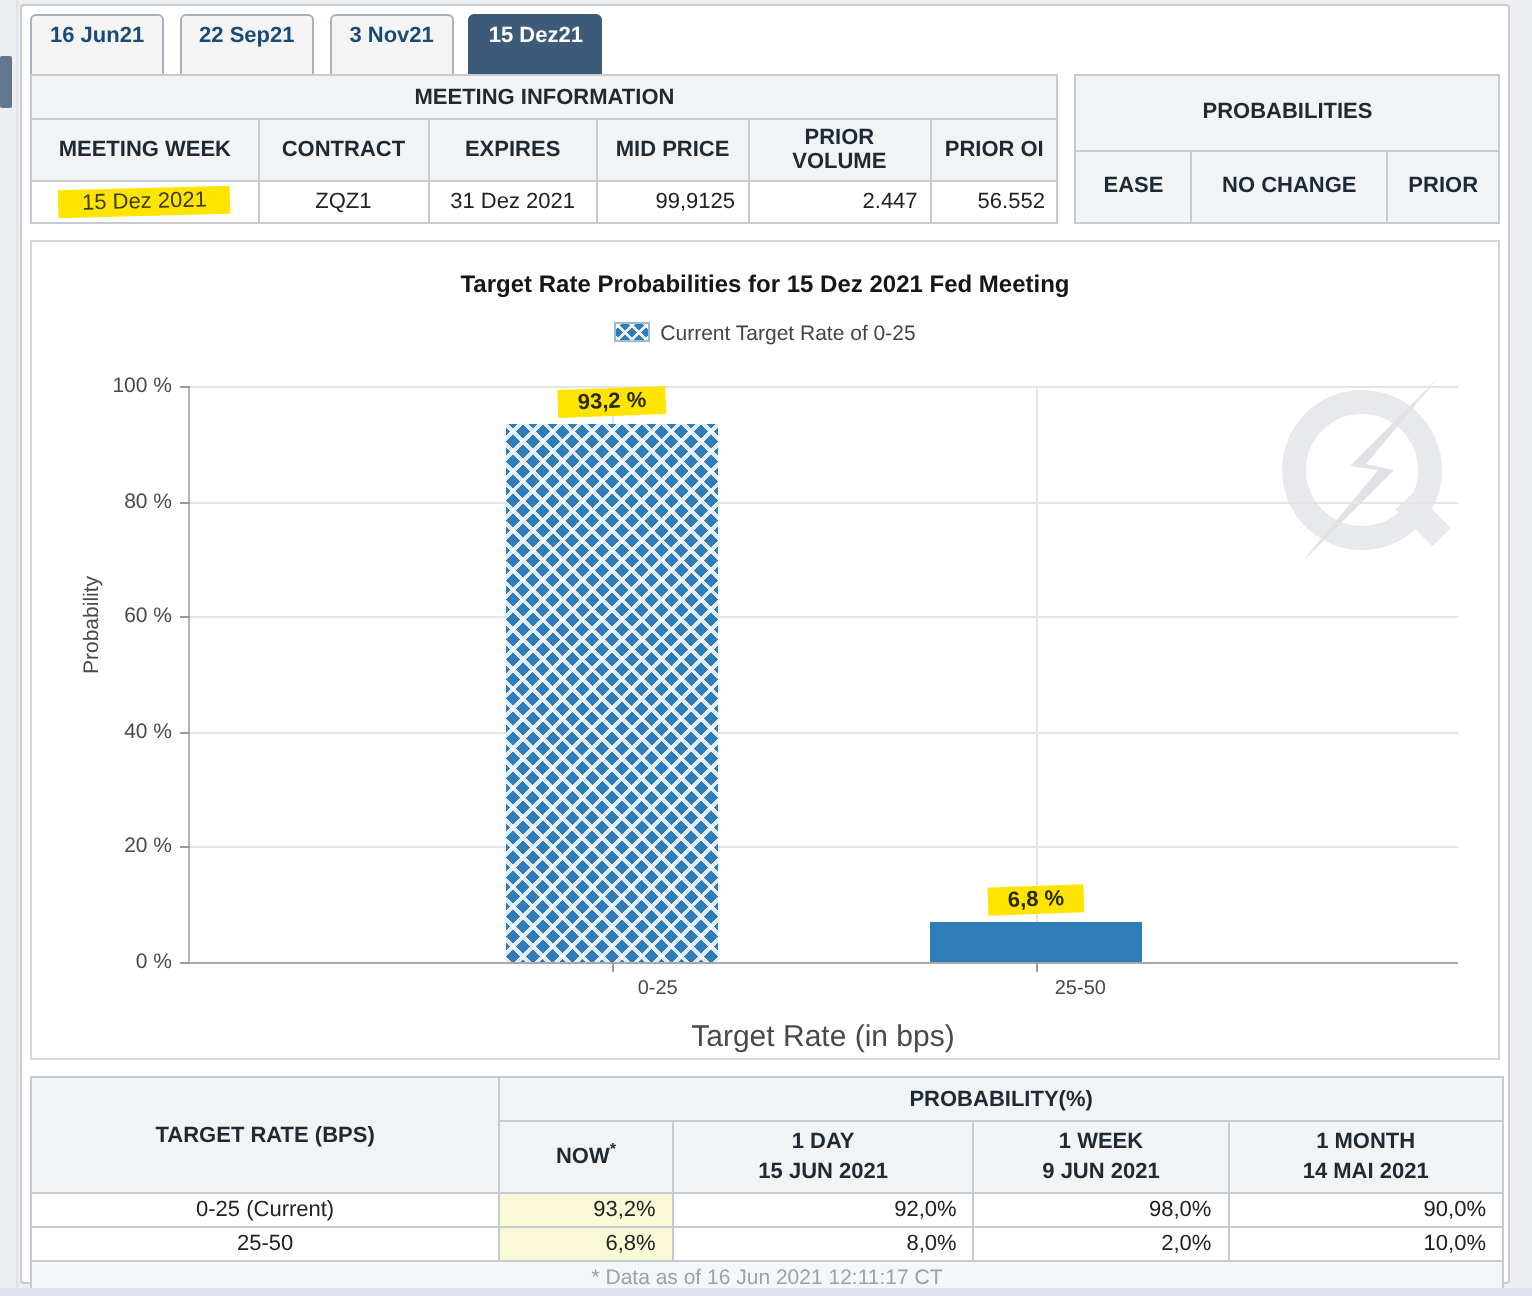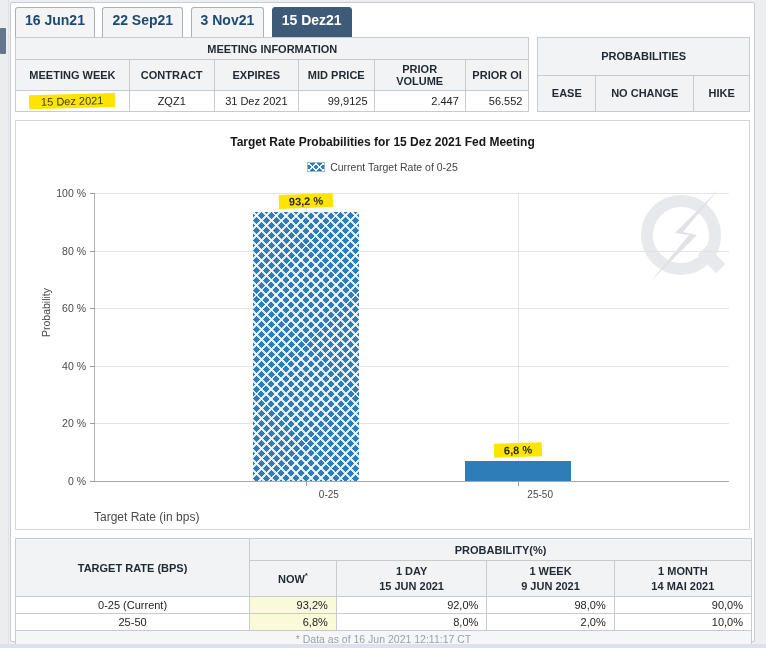--- a/index.html
+++ b/index.html
@@ -28,21 +28,21 @@
     position:absolute;left:10px;top:2px;width:745px;height:640px;
     background:#fff;border:1px solid var(--panel-border);border-radius:2px;
   }
   .page-bottom-edge{position:absolute;left:0;bottom:0;width:766px;height:4px;background:#dde1ec;}
 
   
   .tabbar{padding:4px 0 0 4px;height:28px;}
   .tab{
     display:inline-block;padding:4px 9px 20px;margin-right:3px;
     background:#f4f4f5;border:1px solid #a8b2bc;border-bottom-color:#98a4af;
-    border-radius:3px 3px 0 0;font-size:14px;font-weight:bold;color:#1b4a75;cursor:pointer;
+    border-radius:3px 3px 0 0;font-size:11px;font-weight:bold;color:#1b4a75;cursor:pointer;
   }
   .tab.active{background:var(--tab-active);border-color:var(--tab-active);color:#fff;}
 
   
   .info-row{display:flex;gap:8px;margin:6px 4px 0 4px;}
   table{border-collapse:collapse;font-size:11px;}
   .box-table{border:1px solid #b6bcc2;}
   .box-table th,.box-table td{border:1px solid var(--cell-border);padding:3px 6px;}
   .box-table .grp{background:#f2f3f4;font-weight:bold;text-align:center;height:22px;color:#1f2933;}
   .box-table .colh{background:#f2f3f4;font-weight:bold;text-align:center;height:21px;color:#1f2933;}
@@ -70,21 +70,21 @@
   .grid-h{position:absolute;left:0;width:100%;height:1px;background:var(--grid);}
   .grid-v{position:absolute;top:0;width:1px;height:100%;background:var(--grid);}
   .ytick{position:absolute;right:calc(100% + 9px);transform:translateY(-50%);font-size:10.5px;color:#4a4a4a;white-space:nowrap;}
   .ytick-mark{position:absolute;right:100%;width:5px;height:1px;background:#9b9b9d;}
   .xtick-mark{position:absolute;top:100%;width:1px;height:5px;background:#9b9b9d;}
   .xtick{position:absolute;top:calc(100% + 8px);transform:translateX(-50%);font-size:10px;color:#4a4a4a;padding-left:45px;}
   .ylabel{
     position:absolute;left:24px;top:216px;transform:rotate(-90deg);transform-origin:left top;
     font-size:10.5px;color:#4a4a4a;
   }
-  .xlabel{position:absolute;top:389px;left:78px;width:635px;text-align:left;font-size:12px;color:#4a4a4a;}
+  .xlabel{position:absolute;top:389px;left:78px;width:635px;text-align:center;font-size:15px;color:#4a4a4a;}
   .bar-slot{position:absolute;bottom:0;width:106px;transform:translateX(-50%);height:100%;}
   .bar{position:absolute;bottom:0;left:0;width:100%;background:var(--bar-color);}
   .bar.crosshatch{
     background-image:
       repeating-linear-gradient(45deg, rgba(255,255,255,.85) 0 2px, transparent 2px 7px),
       repeating-linear-gradient(-45deg, rgba(255,255,255,.85) 0 2px, transparent 2px 7px);
   }
   .bar-label{
     position:absolute;left:50%;transform:translateX(-50%) rotate(-2deg);
     background:var(--hl);color:#2a2a06;font-size:11px;font-weight:bold;
@@ -145,21 +145,21 @@
       </table>
 
     <table class="box-table">
       <tbody>
           <tr>
             <th class="grp" colspan="3">PROBABILITIES</th>
           </tr>
       <tr>
         <th class="colh" style="width:58px">EASE</th>
         <th class="colh" style="width:99px">NO CHANGE</th>
-        <th class="colh" style="width:56px">HIKE</th>
+        <th class="colh" style="width:56px">PRIOR</th>
       </tr>
     </tbody>
       </table>
   </div>
 
   <div class="chart-panel">
     <div class="chart-title">Target Rate Probabilities for 15 Dez 2021 Fed Meeting</div>
     <div class="legend">
       <span class="swatch"></span><span>Current Target Rate of 0-25</span>
     </div>

